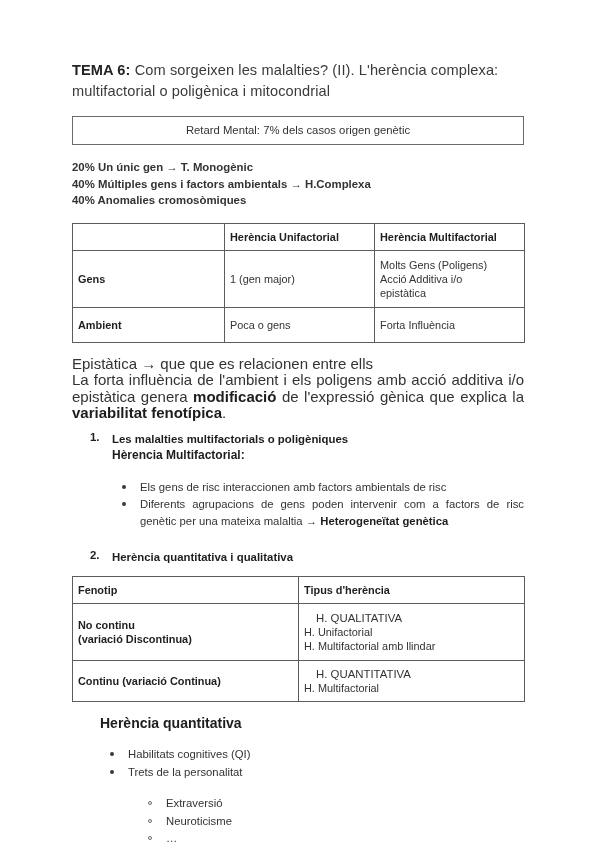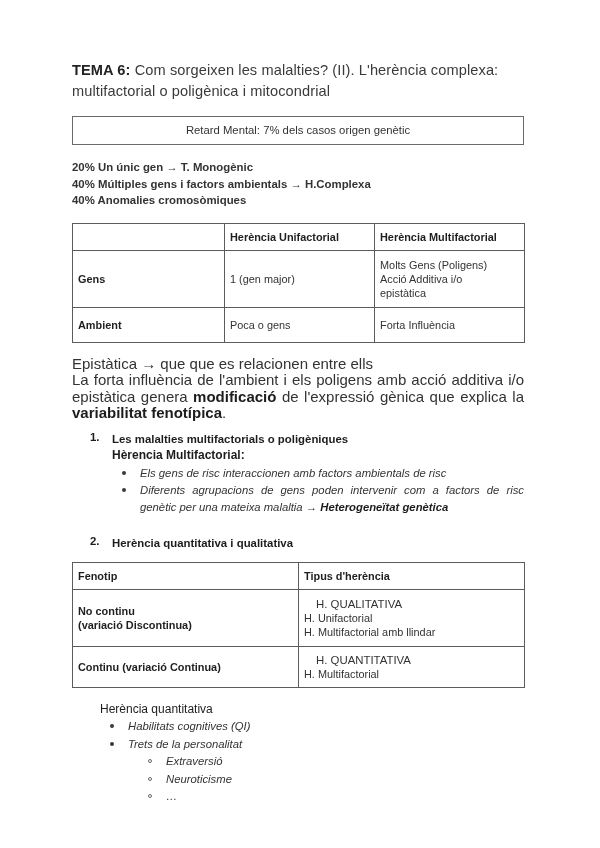--- a/index.html
+++ b/index.html
@@ -127,24 +127,23 @@
   }
   .section-sub {
     font-size: 12px;
     line-height: 16.5px;
     font-weight: 700;
     color: #1d1d1d;
   }
 
   
   ul.bullets {
-    margin: 1px 0 0 0;
+    margin: 15px 0 0 0;
     padding: 0;
     list-style: none;
-    font-style: italic;
   }
   ul.bullets > li {
     position: relative;
     padding-left: 28px;
     font-size: 11.3px;
     line-height: 16.5px;
     color: #333;
     margin-bottom: 1px;
   }
   ul.bullets > li > .dot {
@@ -168,23 +167,23 @@
     box-sizing: border-box;
   }
   ul.bullets.sub {
     margin-left: 38px;
   }
   .justify2 { text-align: justify; }
   .justify2 b { font-weight: 700; color: #1d1d1d; }
 
   .tail-block { margin-top: 2px; padding-left: 28px; }
   .tail-title {
-    font-size: 12px;
-    line-height: 16.5px;
-    font-weight: 400;
+    font-size: 14px;
+    line-height: 16.5px;
+    font-weight: 700;
     color: #1d1d1d;
   }
 </style>
 </head>
 <body>
 
 <div class="page">
   <div class="content">
 
     <h1 class="doc-title"><span class="strong">TEMA 6:</span><span> Com sorgeixen les malalties? (II). L'herència complexa: multifactorial o poligènica i mitocondrial</span></h1>

